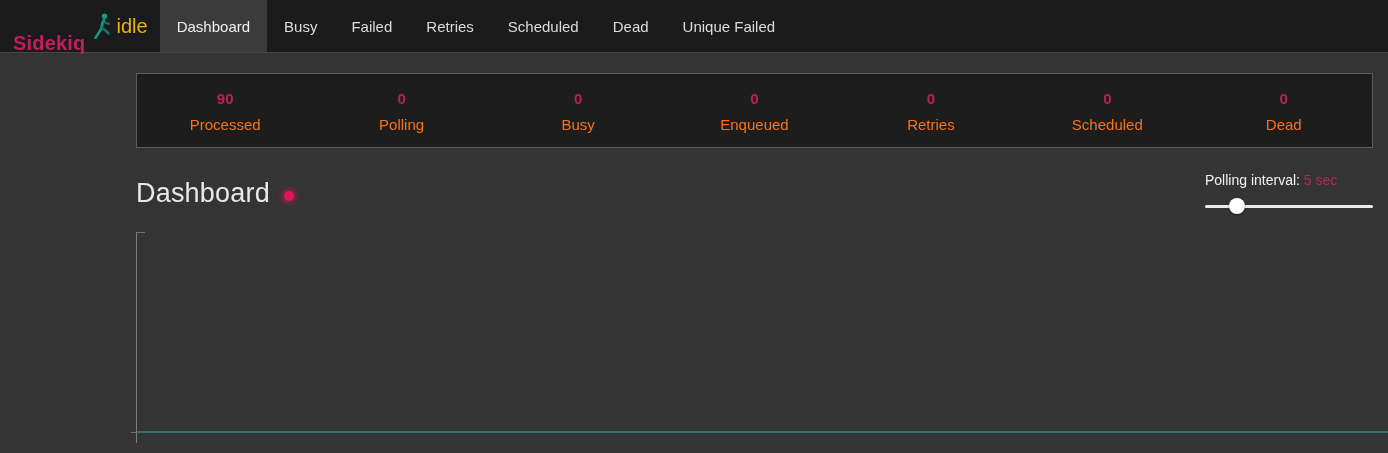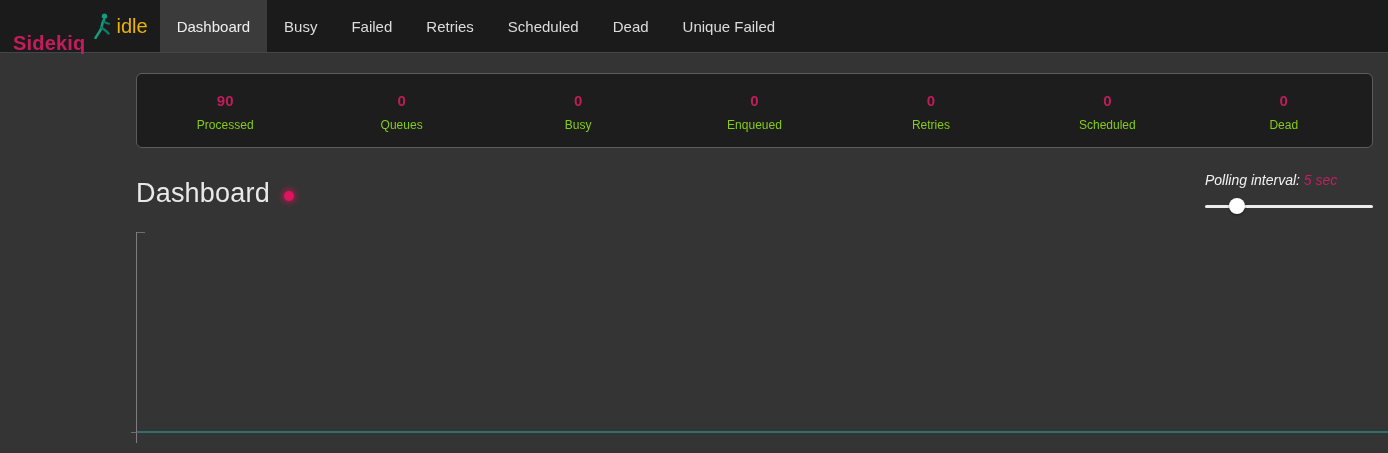--- a/index.html
+++ b/index.html
@@ -48,38 +48,38 @@
     white-space: nowrap;
   }
   .nav-item.active { background: #3b3b3b; color: #efefef; }
 
   
   .stats-bar {
     margin: 20px 15px 0 136px;
     height: 75px;
     background: #1d1d1d;
     border: 1px solid #5c5c5c;
-    border-radius: 6px;
+    border-radius: 0;
     display: flex;
     align-items: center;
   }
   .stat {
     flex: 1;
     text-align: center;
     padding-top: 2px;
   }
   .stat-value {
     color: #c01d57;
     font-size: 15px;
     font-weight: bold;
     margin-bottom: 9px;
   }
   .stat-label {
-    color: #84cc16;
-    font-size: 12px;
+    color: #f97316;
+    font-size: 15px;
   }
 
   
   .heading-row {
     margin: 24px 15px 0 136px;
     display: flex;
     align-items: flex-start;
     justify-content: space-between;
   }
   .heading-left { display: flex; align-items: center; margin-top: 6px; }
@@ -99,21 +99,20 @@
   }
   .polling {
     width: 168px;
     text-align: left;
   }
   .polling-label-row {
     font-size: 14px;
     color: #f2f2f2;
     white-space: nowrap;
     margin-bottom: 10px;
-    font-style: italic;
   }
   .polling-value { color: #c2205c; }
   .slider {
     position: relative;
     height: 16px;
     cursor: pointer;
   }
   .slider-track {
     position: absolute;
     left: 0; right: 0; top: 7px;
@@ -193,21 +192,21 @@
   </div>
 </div>
 
 <div class="stats-bar">
   <div class="stat">
     <div class="stat-value">90</div>
     <div class="stat-label">Processed</div>
   </div>
   <div class="stat">
     <div class="stat-value">0</div>
-    <div class="stat-label">Queues</div>
+    <div class="stat-label">Polling</div>
   </div>
   <div class="stat">
     <div class="stat-value">0</div>
     <div class="stat-label">Busy</div>
   </div>
   <div class="stat">
     <div class="stat-value">0</div>
     <div class="stat-label">Enqueued</div>
   </div>
   <div class="stat">

